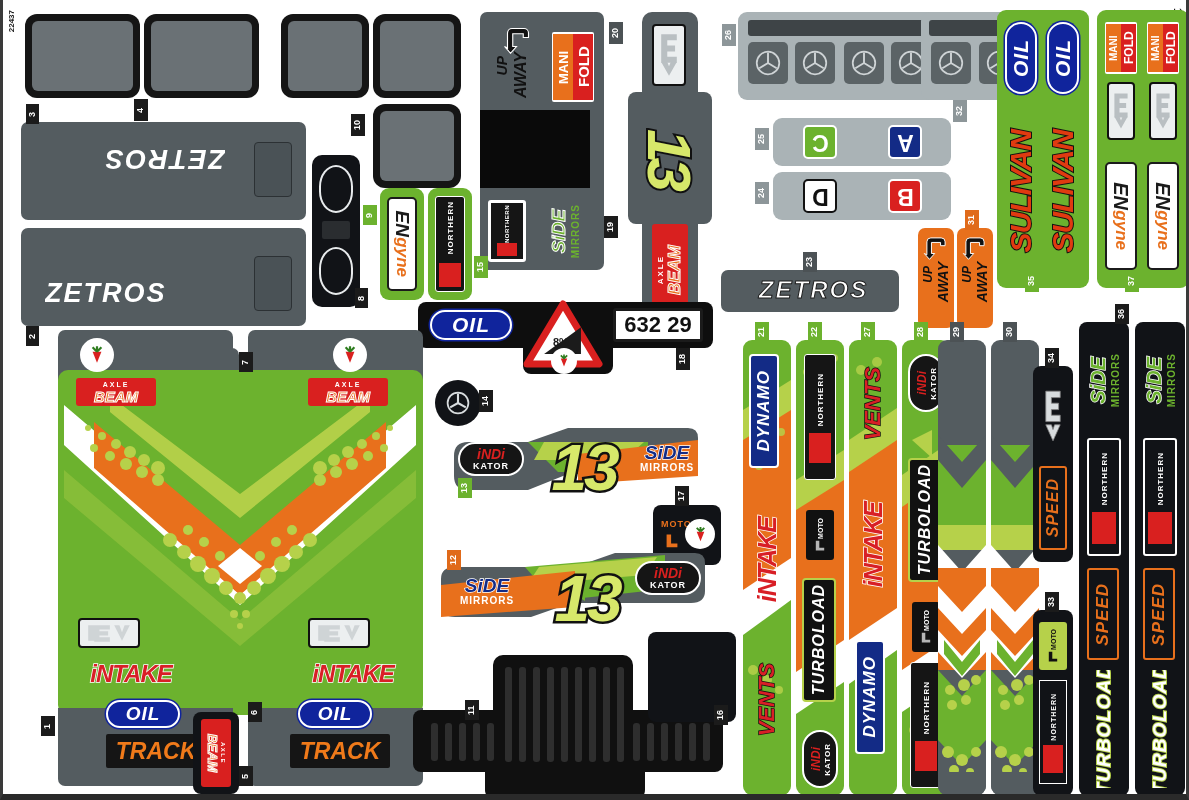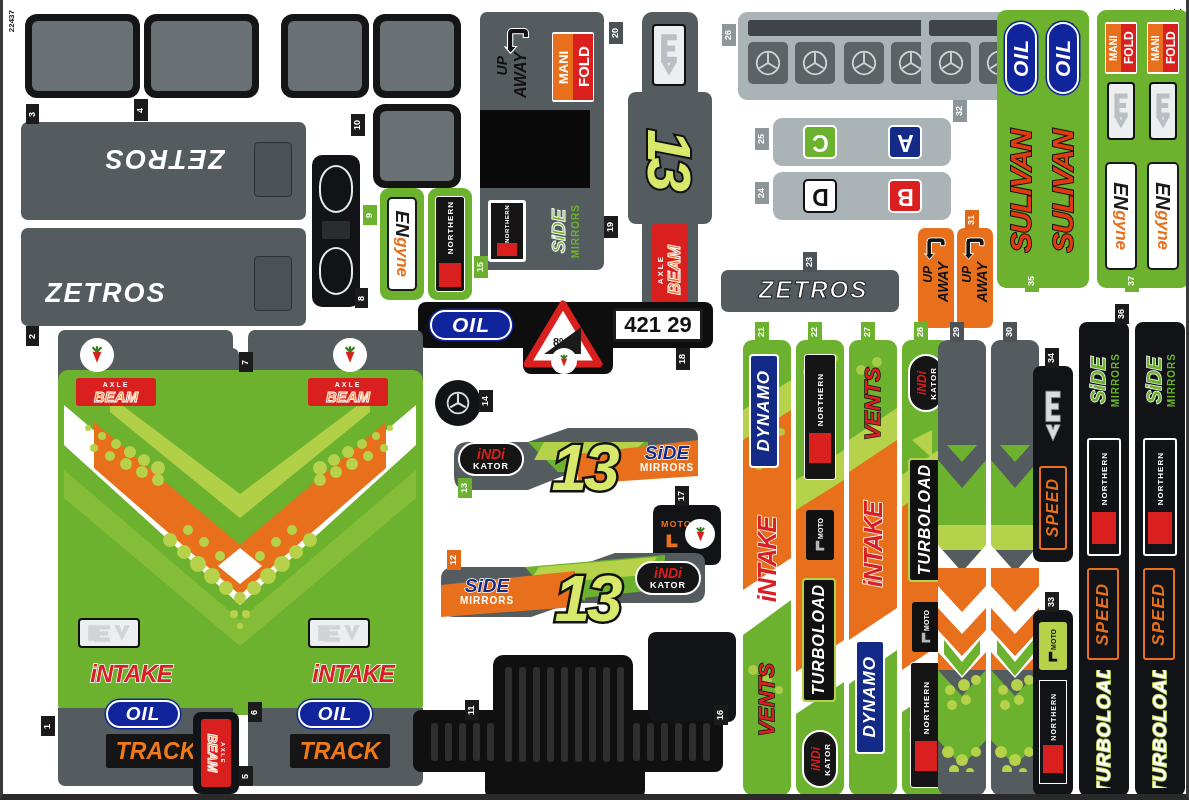--- a/index.html
+++ b/index.html
@@ -351,21 +351,21 @@
     </svg>
 
     <div style="position:absolute;left:133px;top:46px;width:26px;height:26px;background:#fff;border-radius:50%;display:flex;align-items:center;justify-content:center;">
       <svg viewBox="0 0 20 20" width="16" height="16">
           <path d="M10 17 L6 7 h8 z" fill="#d9201f"></path>
           <path d="M10 7 l-4 -4 M10 7 l0 -5 M10 7 l4 -4" stroke="#2f7d1f" stroke-width="2"></path>
         </svg>
     </div>
 
     <div style="position:absolute;right:10px;top:6px;width:90px;height:34px;background:#fff;border:3px solid #1b1b1b;border-radius:3px;display:flex;align-items:center;justify-content:center;">
-      <span style="color:#111;font-size:22px;font-weight:bold;letter-spacing:0px;">421 29</span>
+      <span style="color:#111;font-size:22px;font-weight:bold;letter-spacing:0px;">632 29</span>
     </div>
   </div>
   <div class="tab dark" style="left:673px;top:348px;height:22px;width:14px;">18</div>
 
   <div class="st" style="left:432px;top:380px;width:46px;height:46px;background:#111317;border-radius:50%;display:flex;align-items:center;justify-content:center;">
     <svg viewBox="0 0 30 30" width="26" height="26">
         <circle cx="15" cy="15" r="12" fill="none" stroke="#d8dcde" stroke-width="2"></circle>
         <path d="M15 15 L15 4 M15 15 L6 20 M15 15 L24 20" stroke="#d8dcde" stroke-width="2.4" fill="none"></path>
       </svg>
   </div>

